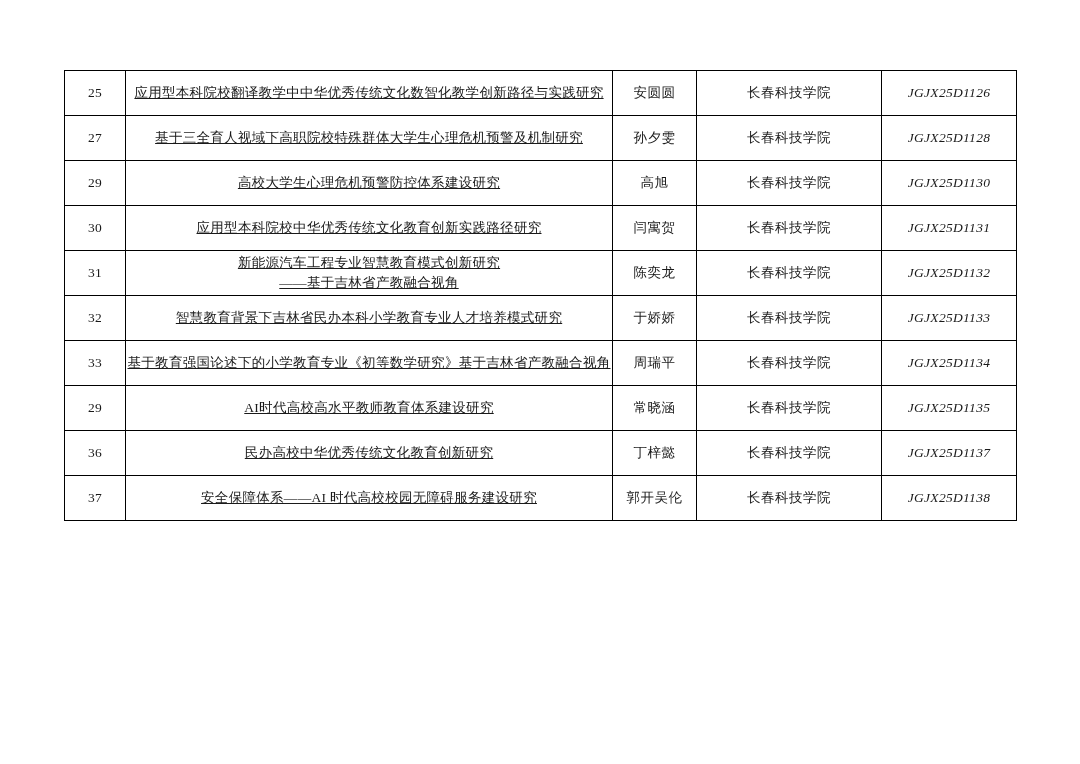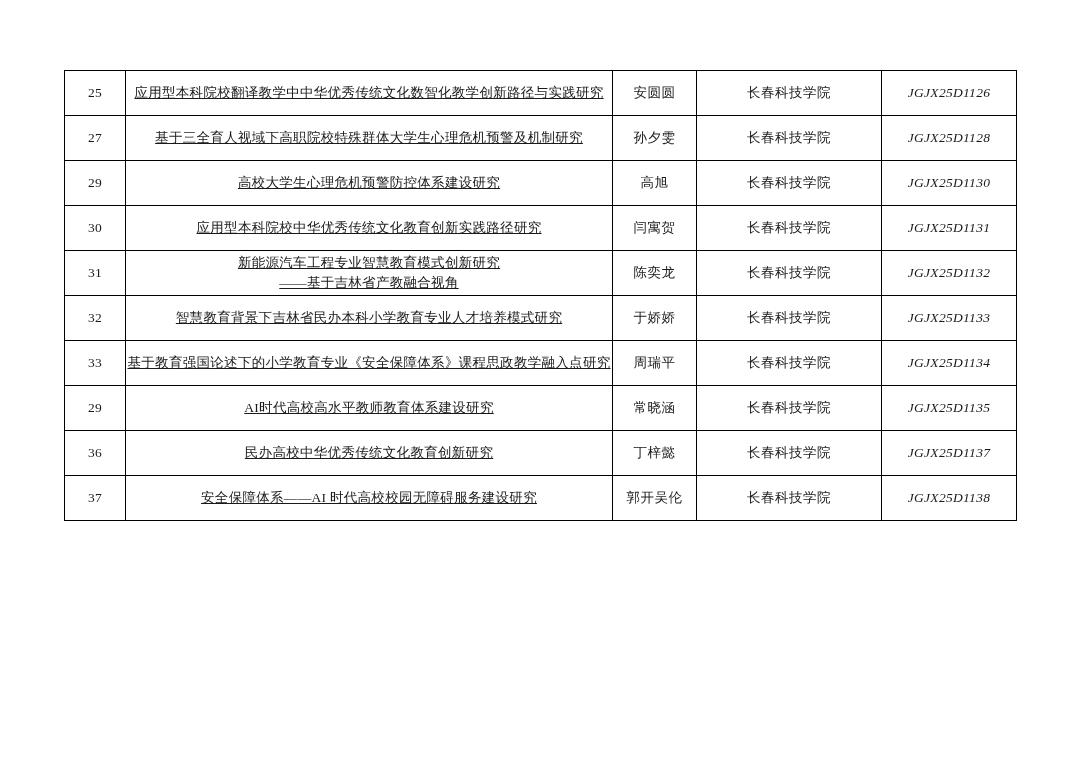--- a/index.html
+++ b/index.html
@@ -128,21 +128,21 @@
           </tr>
           <tr>
             <td class="cell-idx">32</td>
             <td class="cell-title">智慧教育背景下吉林省民办本科小学教育专业人才培养模式研究</td>
             <td class="cell-person">于娇娇</td>
             <td class="cell-org">长春科技学院</td>
             <td class="cell-code">JGJX25D1133</td>
           </tr>
           <tr>
             <td class="cell-idx">33</td>
-            <td class="cell-title">基于教育强国论述下的小学教育专业《安全保障体系》课程思政教学融入点研究</td>
+            <td class="cell-title">基于教育强国论述下的小学教育专业《初等数学研究》基于吉林省产教融合视角</td>
             <td class="cell-person">周瑞平</td>
             <td class="cell-org">长春科技学院</td>
             <td class="cell-code">JGJX25D1134</td>
           </tr>
           <tr>
             <td class="cell-idx">29</td>
             <td class="cell-title">AI时代高校高水平教师教育体系建设研究</td>
             <td class="cell-person">常晓涵</td>
             <td class="cell-org">长春科技学院</td>
             <td class="cell-code">JGJX25D1135</td>

